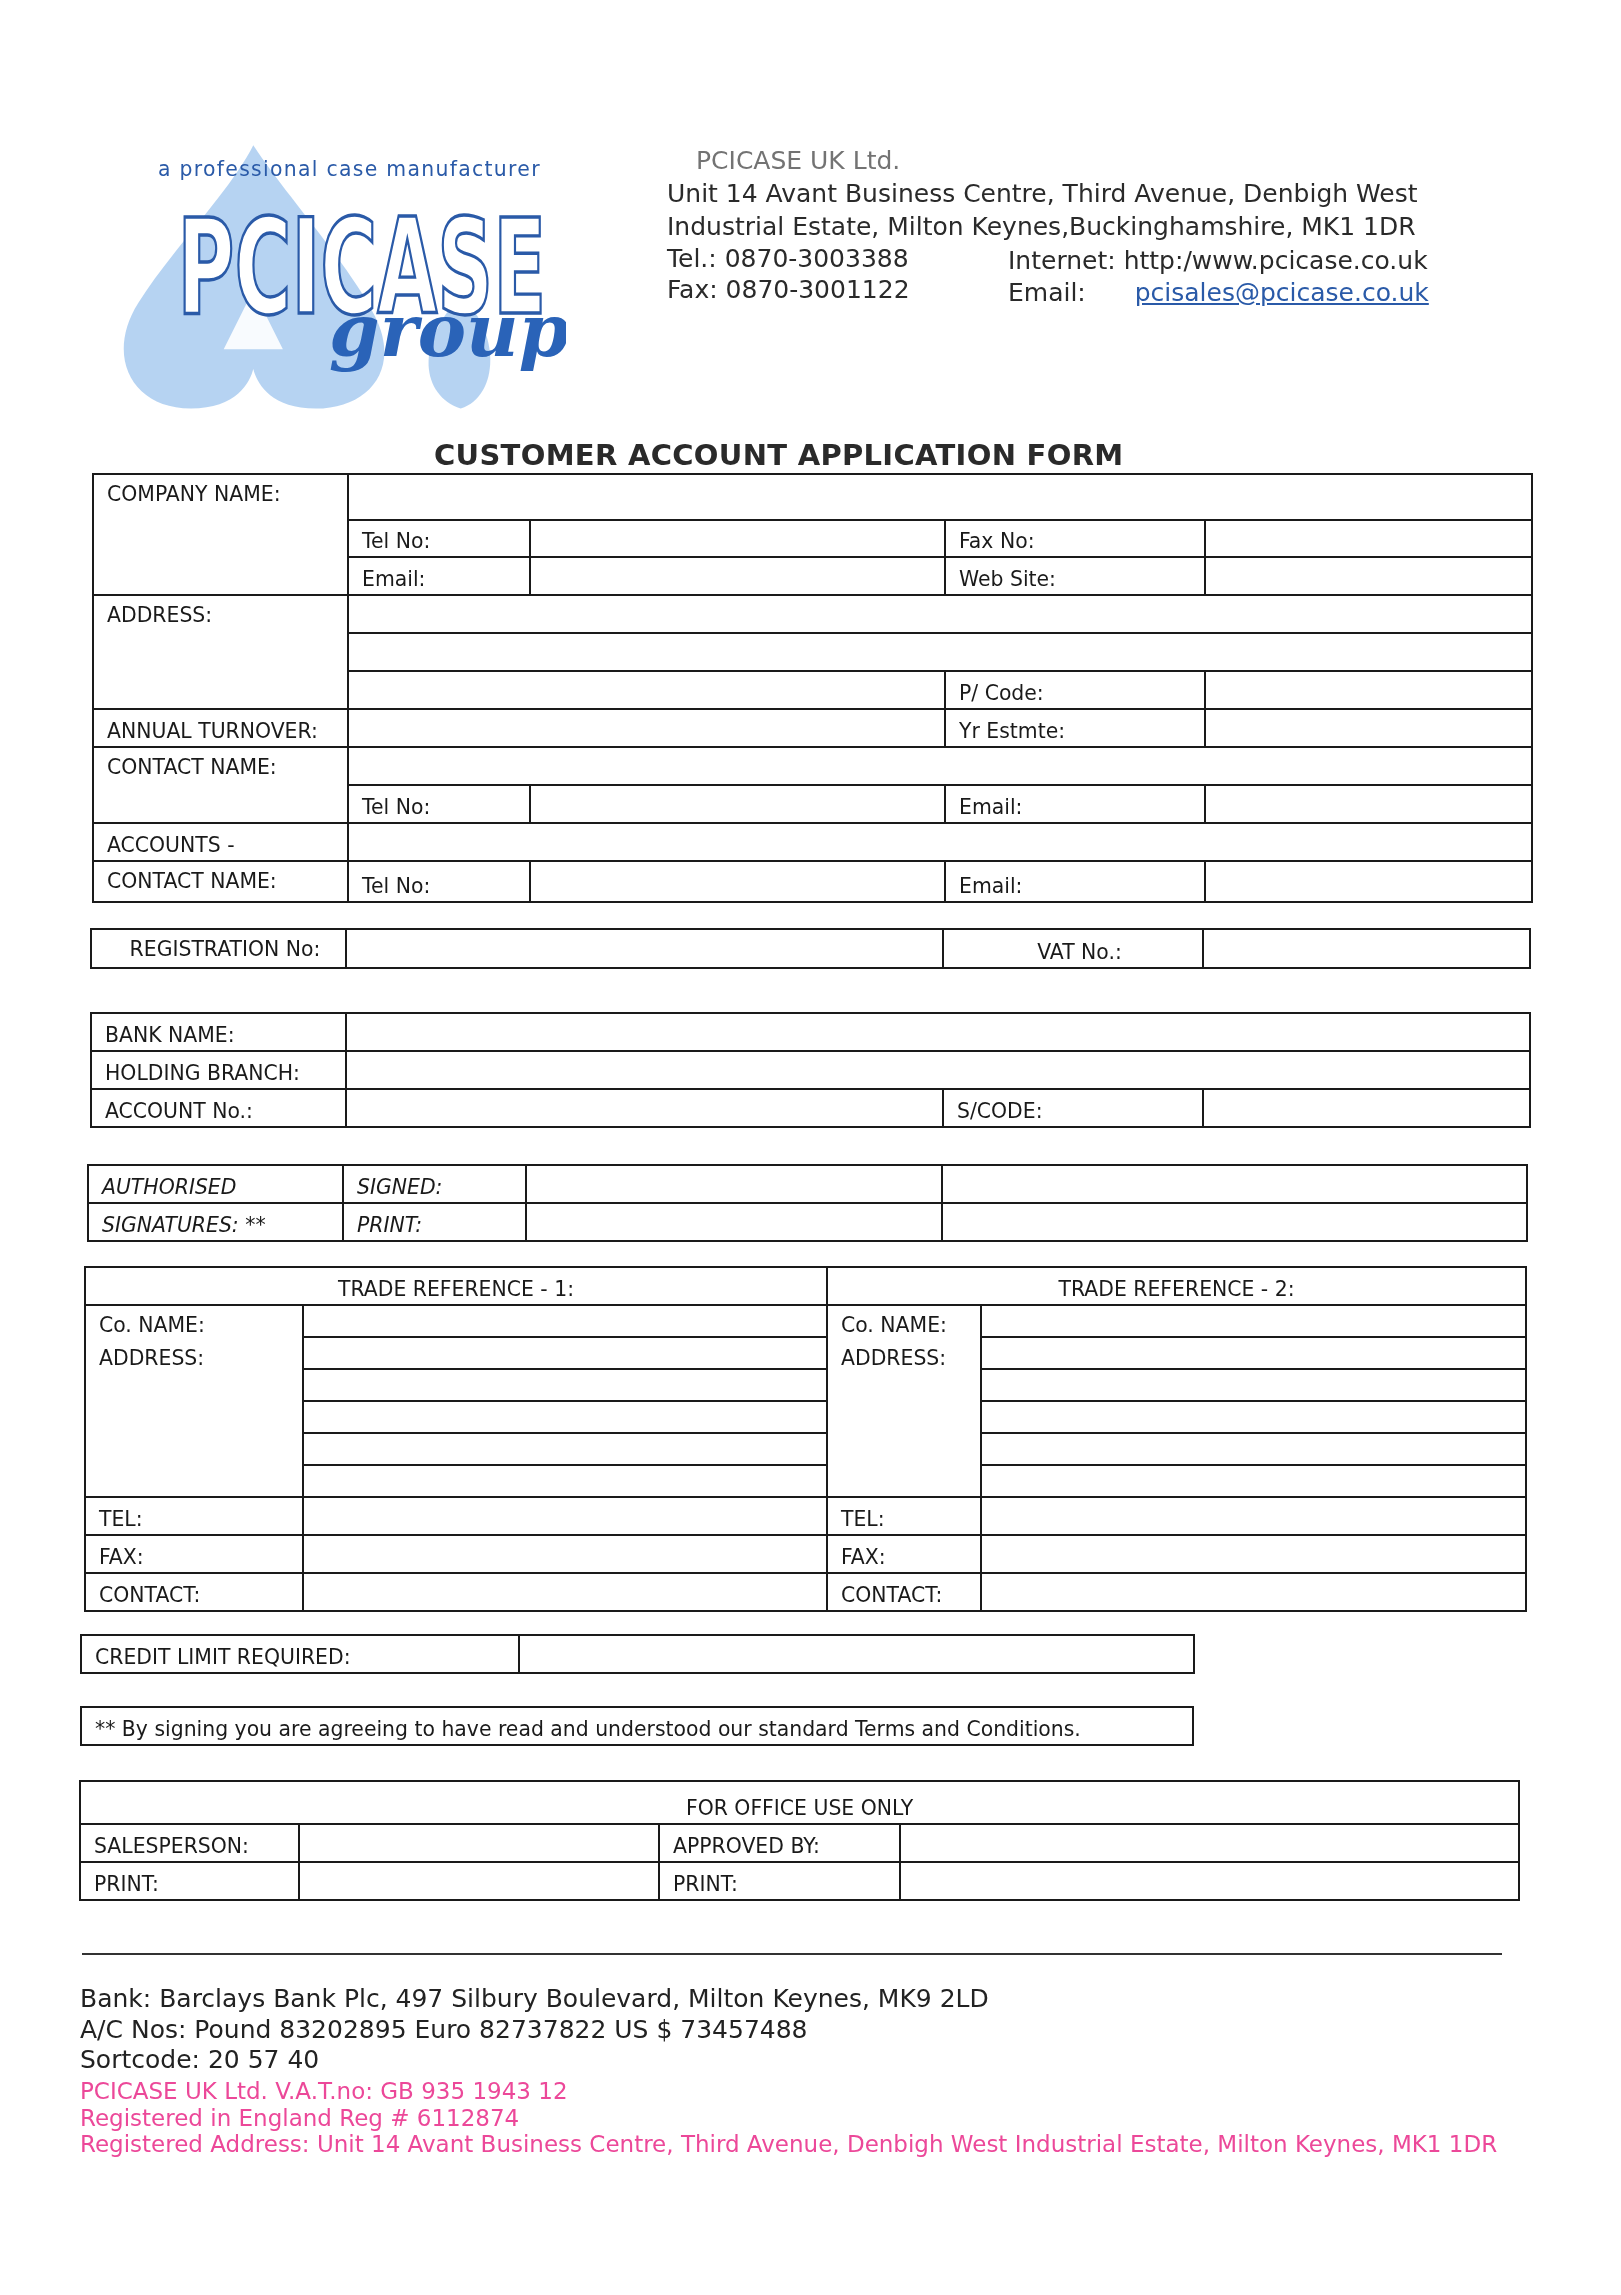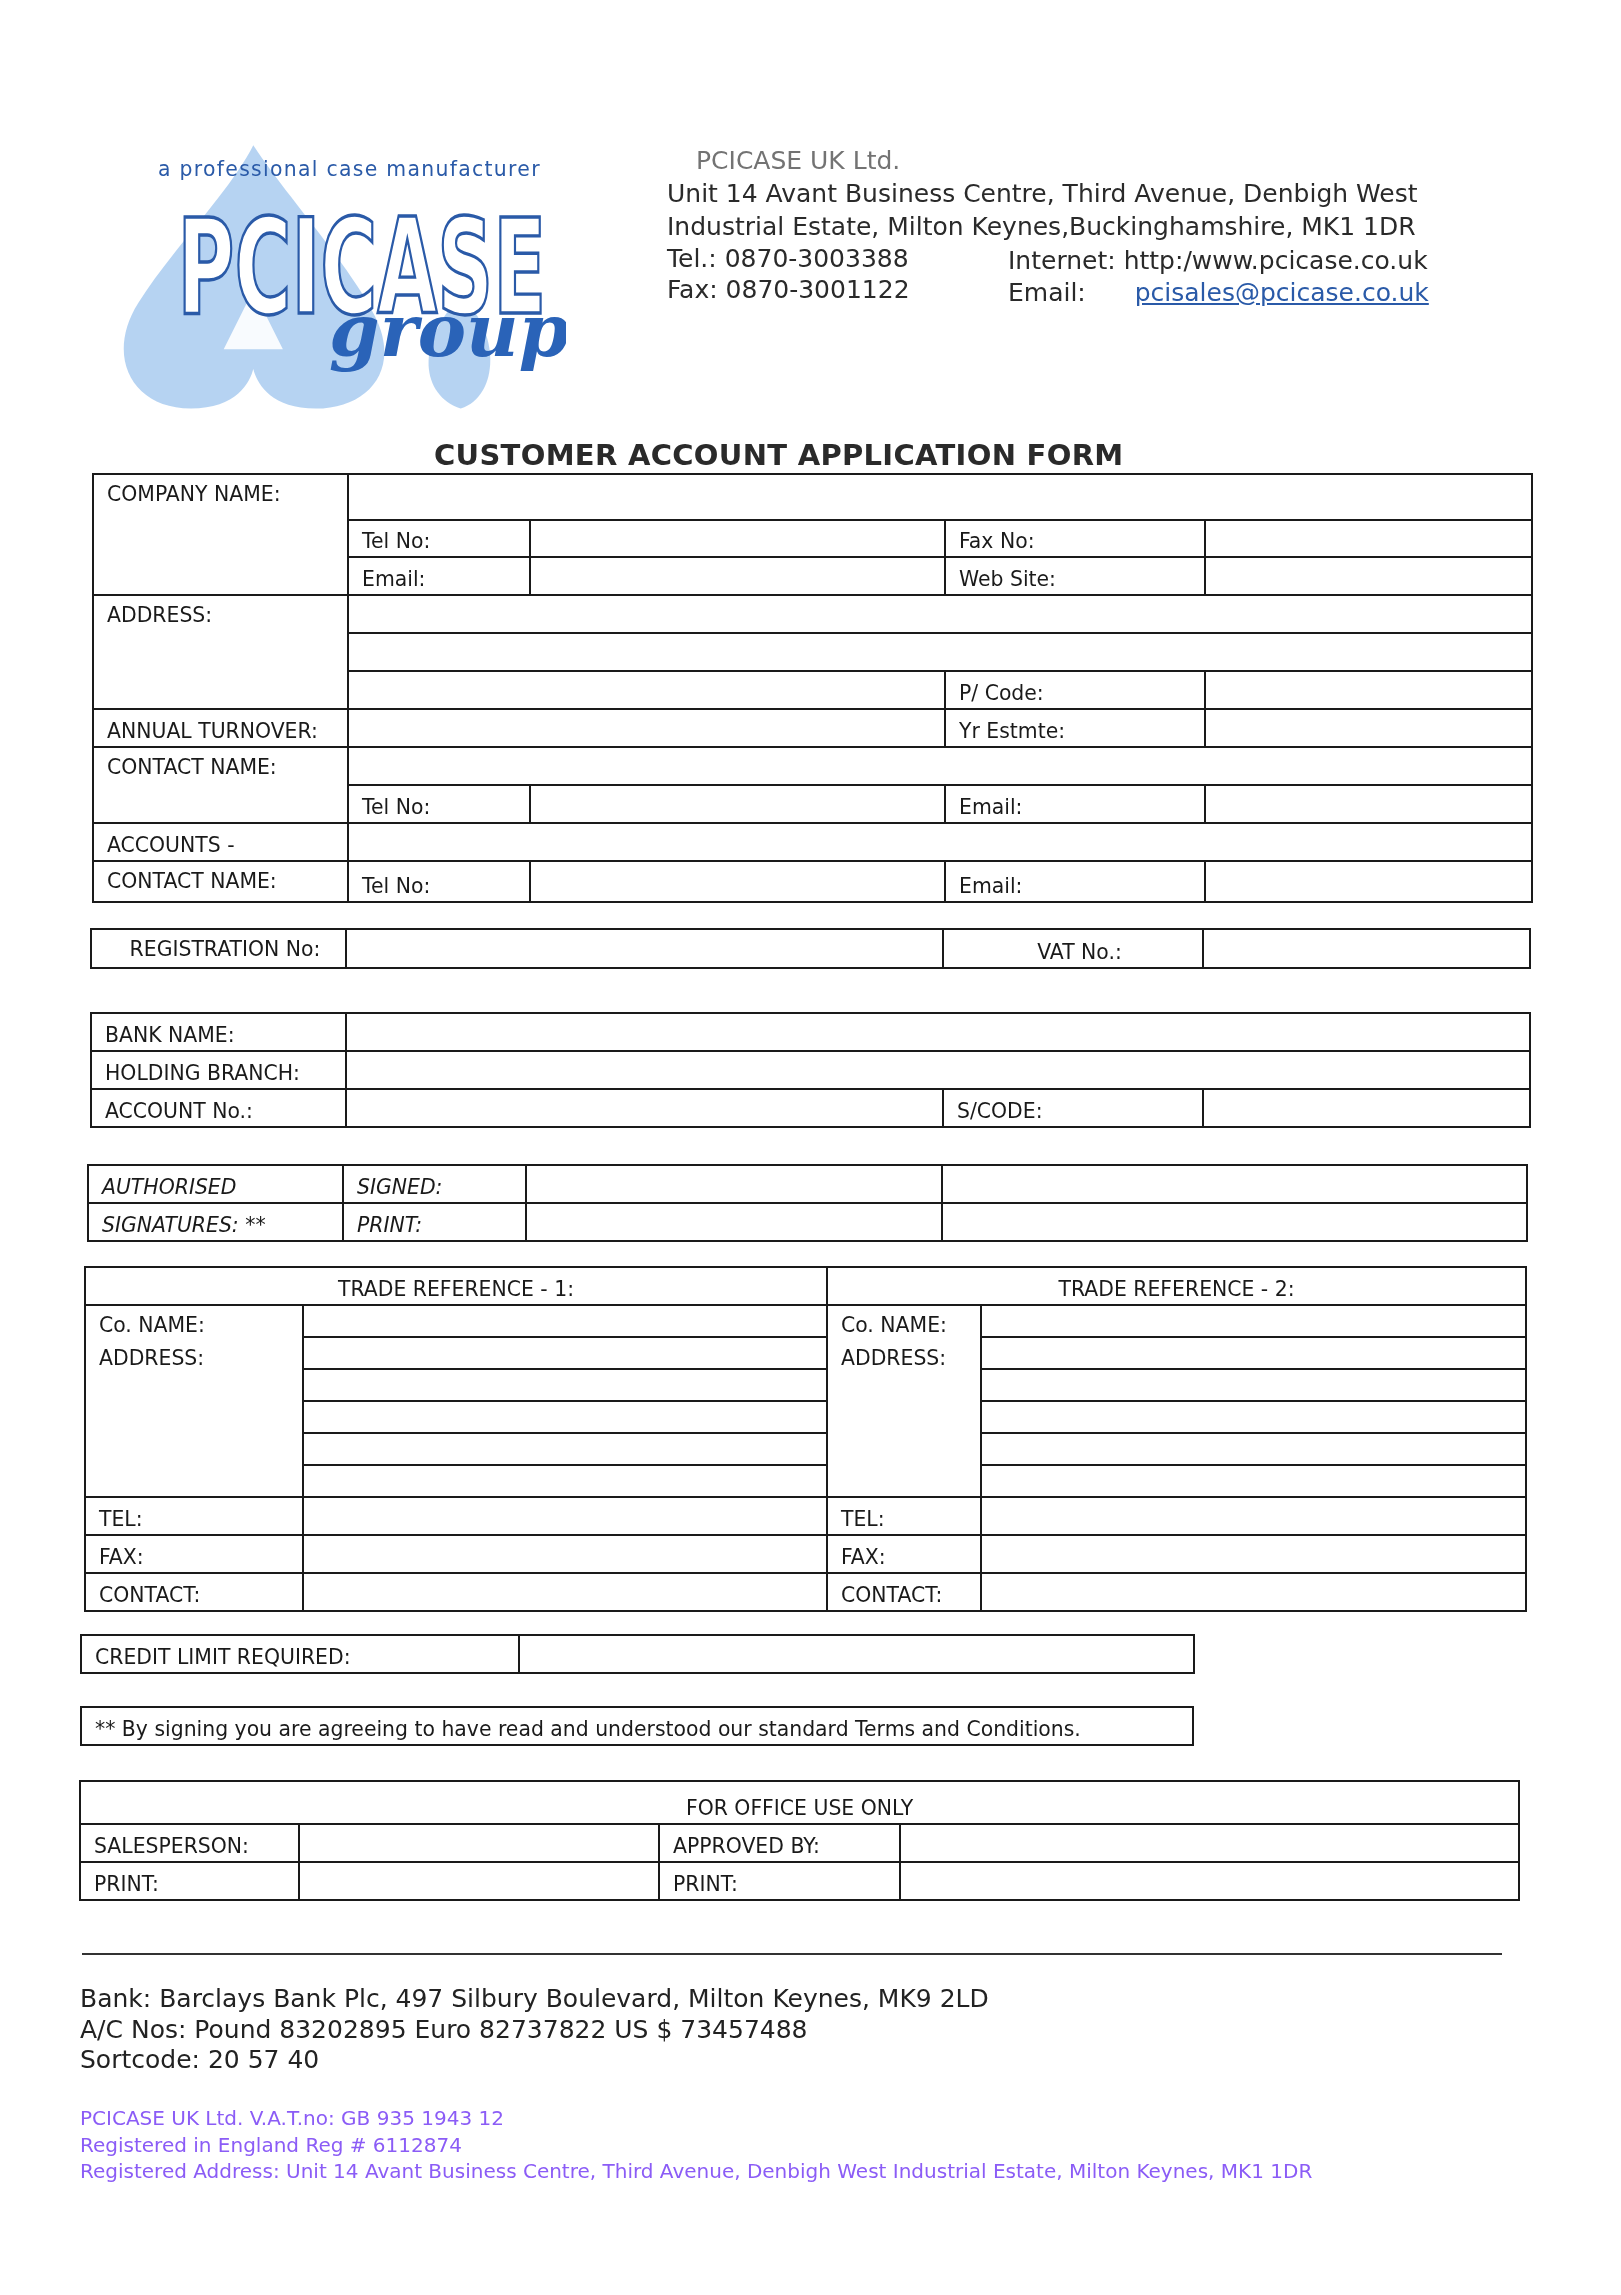--- a/index.html
+++ b/index.html
@@ -21,21 +21,21 @@
   
   table.f { position: absolute; border-collapse: collapse; table-layout: fixed; }
   table.f td { border: 2.6px solid #1a1a1a; padding: 0 0 0 13px; font-size: 20.4px; color: #1a1a1a; vertical-align: bottom; white-space: nowrap; overflow: hidden; }
   table.f td.top { vertical-align: top; padding-top: 6.6px; }
   table.f td.field { padding: 0; }
   table.f td.center { text-align: center; padding-left: 0; }
   .label { display: inline-block; padding-bottom: 2.6px; }
 
   .footer-rule { left: 82px; top: 1953px; width: 1420px; height: 0; border-top: 2px solid #333; }
   .foot-big { left: 80px; font-size: 25px; color: #222; white-space: nowrap; }
-  .foot-small { left: 80px; font-size: 20px; color: #8b5cf6; white-space: nowrap; margin-top: 28px; }
+  .foot-small { left: 80px; font-size: 23px; color: #ec4899; white-space: nowrap; }
 </style>
 </head>
 <body>
 
 <div class="abs logo">
   <svg width="474" height="303" viewBox="0 0 720 460">
 
     <path d="M245 20 C 210 90, 120 180, 70 260 C 20 340, 60 420, 150 420 C 220 420, 240 380, 245 360 C 250 380, 270 420, 340 420 C 420 420, 470 360, 430 280 C 390 200, 290 90, 245 20 Z" fill="#a9cbf0" opacity="0.85"></path>
     <path d="M200 330 L 245 240 L 290 330 Z" fill="#ffffff" opacity="0.9"></path>
 

